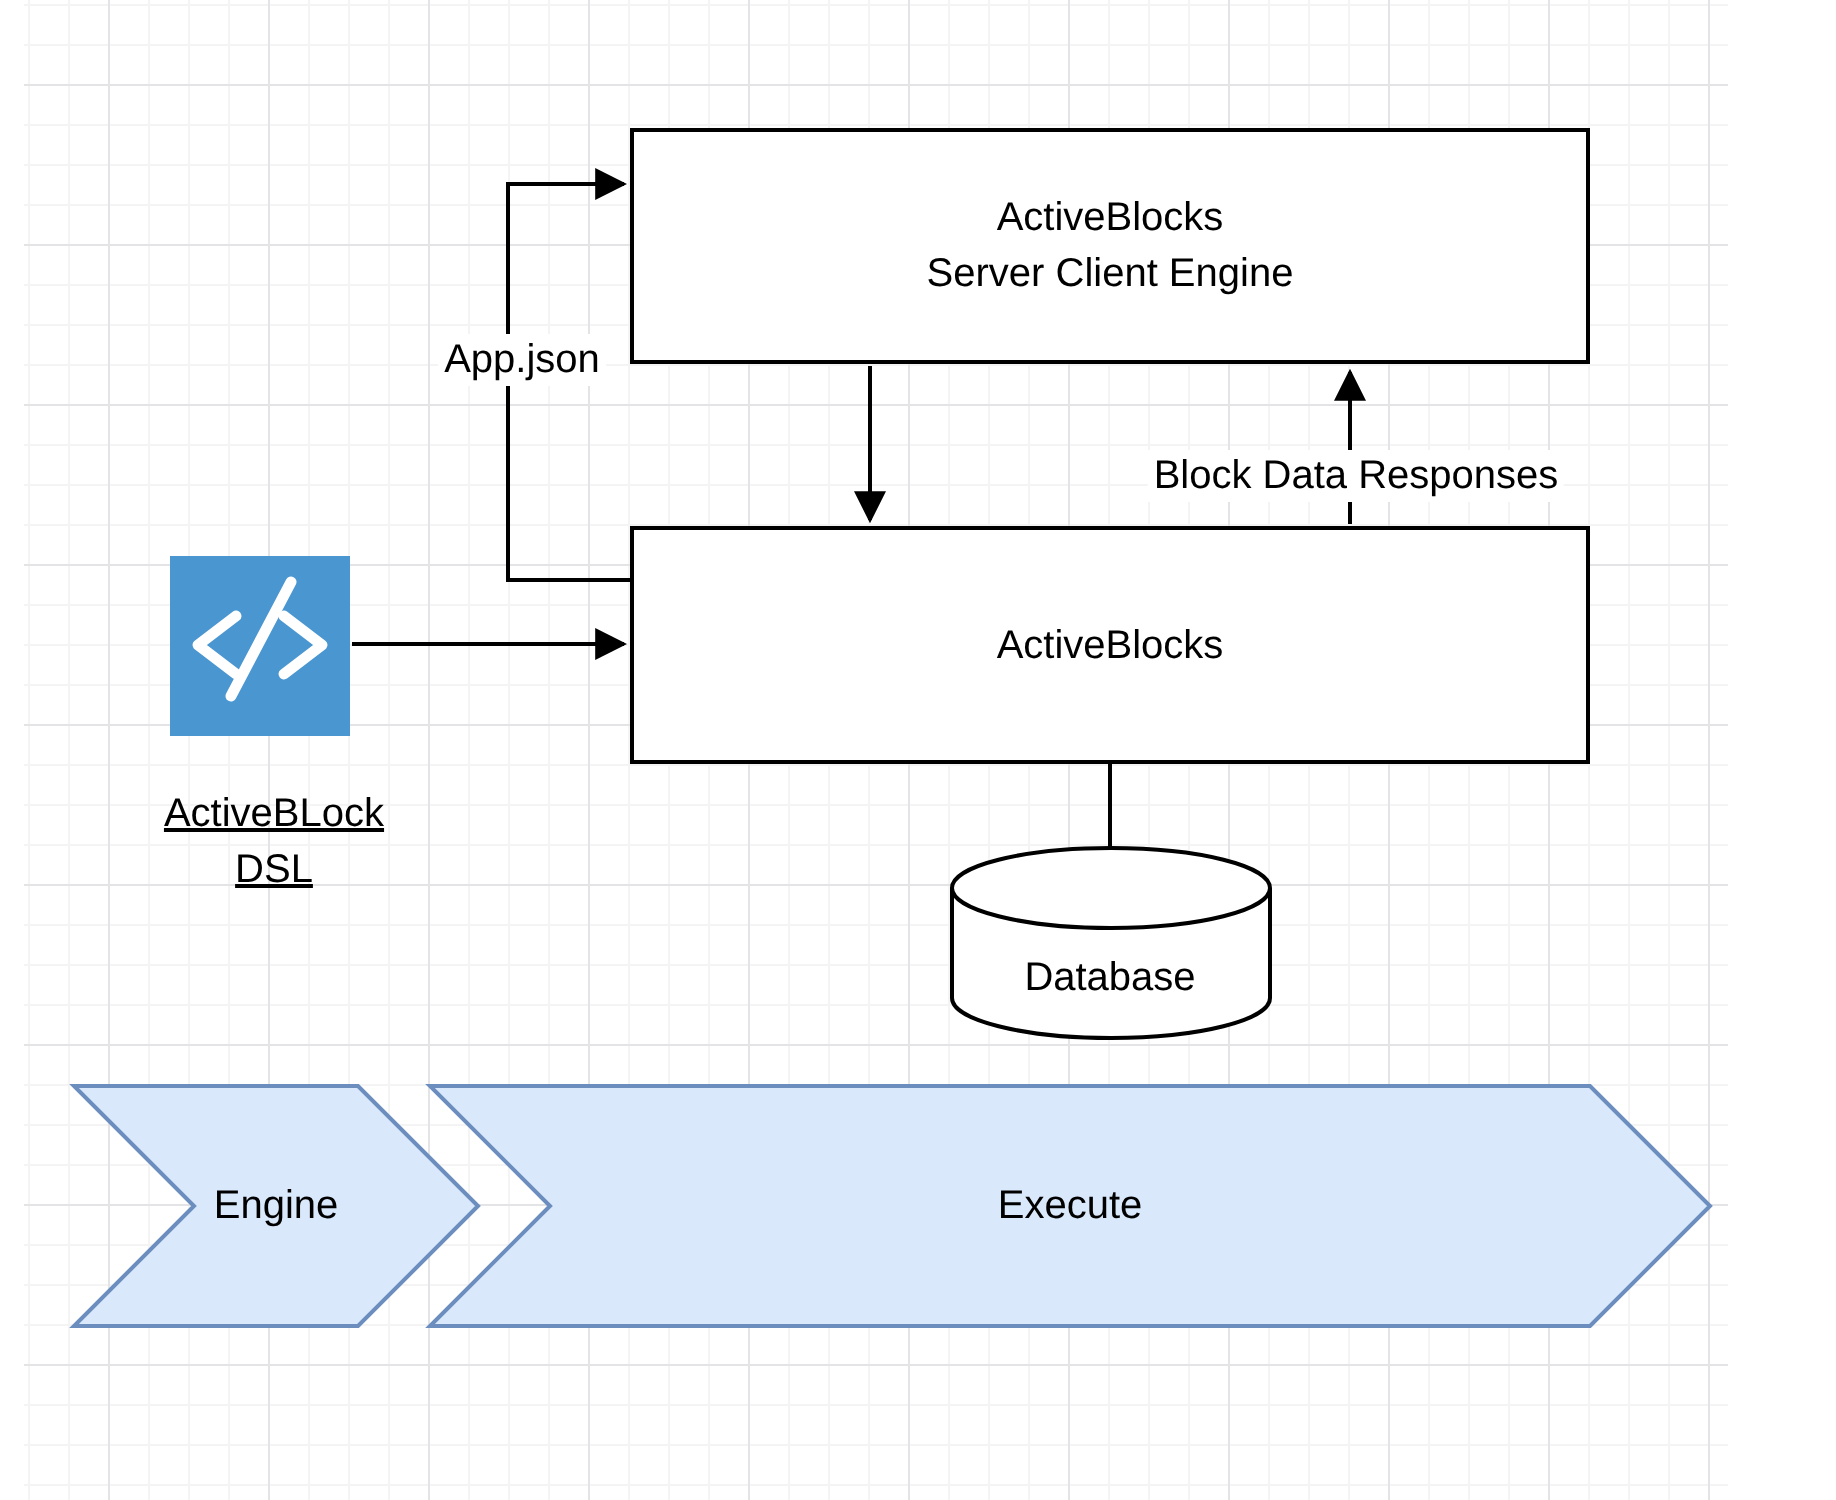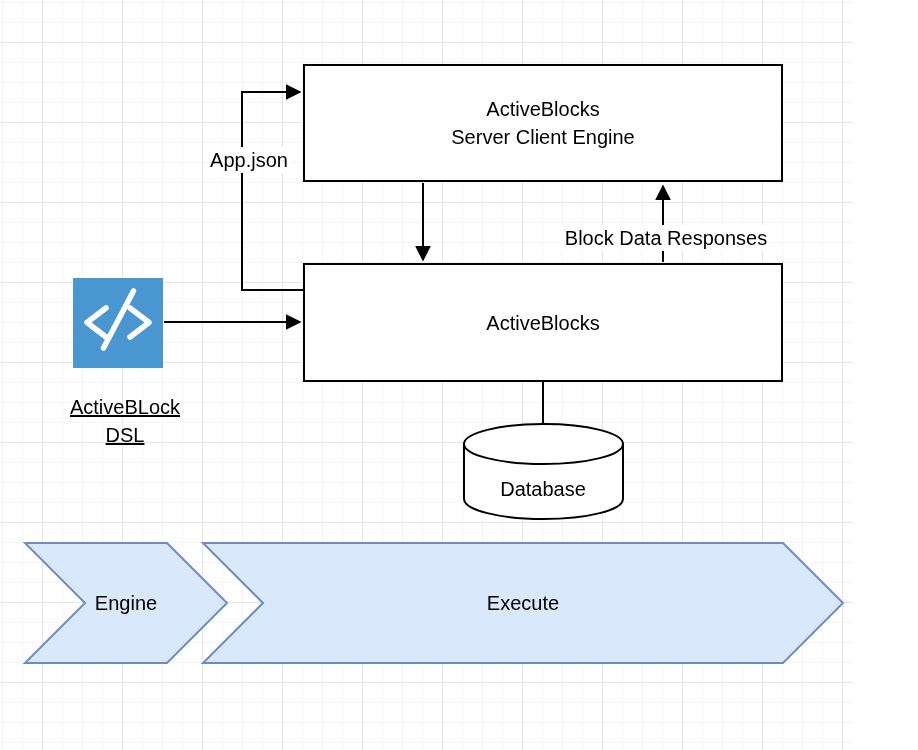--- a/index.html
+++ b/index.html
@@ -12,20 +12,21 @@
     overflow: hidden;
     background-color: #ffffff;
     
     background-image:
       linear-gradient(#e4e4e6 1px, transparent 1px),
       linear-gradient(90deg, #e4e4e6 1px, transparent 1px),
       linear-gradient(#f4f4f5 1px, transparent 1px),
       linear-gradient(90deg, #f4f4f5 1px, transparent 1px);
     background-size: 80px 80px, 80px 80px, 20px 20px, 20px 20px;
     background-position: 42px 42px, 42px 42px, 2px 2px, 2px 2px;
+    margin-left: 12px;
   }
 
   svg.connector-layer {
     position: absolute;
     left: 0; top: 0;
     width: 918px; height: 750px;
   }
 
   .edge {
     stroke: #000000;
@@ -72,21 +73,21 @@
     position: absolute;
     transform: translate(-50%, -50%);
     font-size: 20px;
     line-height: 24px;
     color: #000000;
     white-space: nowrap;
     text-align: center;
   }
   .flabel.bg { background: #ffffff; padding: 1px 3px; }
 
-  .label-app-json   { left: 249px; top: 160px; }
+  .label-app-json   { left: 249px; top: 180px; }
   .label-requests   { left: 421px; top: 223px; }
   .label-responses  { left: 666px; top: 238px; }
   .label-dsl        { left: 125px; top: 421px; line-height: 28px; white-space: normal; width: 170px; text-decoration: underline; }
   .label-database   { left: 543px; top: 489px; }
   .label-model      { left: 126px; top: 603px; }
   .label-execute    { left: 523px; top: 603px; }
 </style>
 </head>
 <body>
 

